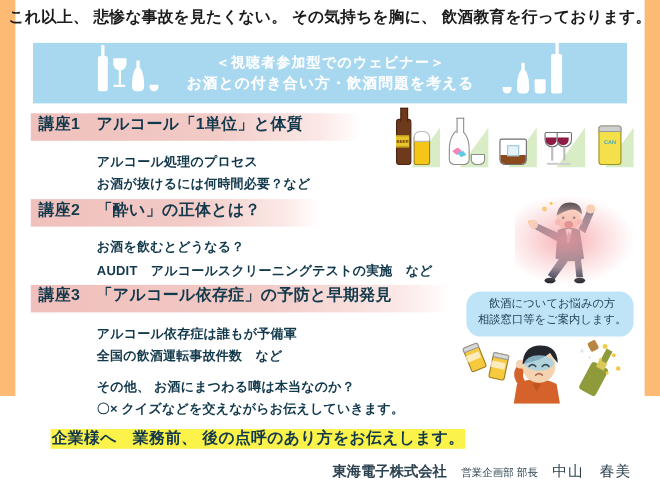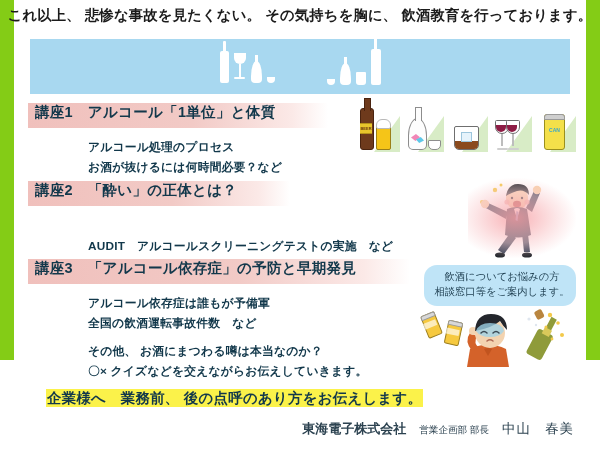--- a/index.html
+++ b/index.html
@@ -10,21 +10,21 @@
   body {
     width: 600px;
     height: 452px;
     font-family: "Liberation Sans", "DejaVu Sans", sans-serif;
     overflow: hidden;
   }
   .page {
     position: relative;
     width: 600px;
     height: 360px;
-    background: #84cc16;
+    background: #fdba74;
     box-sizing: border-box;
   }
   
   .sheet {
     position: absolute;
     left: 14px;
     top: 0;
     width: 572px;
     height: 436px;
     background: #ffffff;
@@ -345,20 +345,24 @@
       <div class="sil sil-bottle"></div>
       <div class="sil sil-wine">
         <div class="bowl"></div>
           <div class="stem"></div>
           <div class="foot"></div>
       </div>
       <div class="sil sil-tokkuri"></div>
       <div class="sil sil-ochoko"></div>
     </div>
 
+    <div class="banner-text">
+      <div class="banner-line1">＜視聴者参加型でのウェビナー＞</div>
+      <div class="banner-line2">お酒との付き合い方・飲酒問題を考える</div>
+    </div>
 
     <div class="banner-icons right">
       <div class="sil sil-ochoko"></div>
       <div class="sil sil-tokkuri"></div>
       <div class="sil sil-glass"></div>
       <div class="sil sil-bottle-tall"></div>
     </div>
   </div>
 
   <div class="drinks">
@@ -445,20 +449,21 @@
       <path d="M42 55 L30 72 L36 76 L48 60 Z" fill="#2e3a4f"></path>
       <path d="M54 55 L56 74 L62 74 L60 56 Z" fill="#2e3a4f"></path>
       <ellipse cx="32" cy="77" rx="5" ry="2.6" fill="#23262c"></ellipse>
       <ellipse cx="59" cy="77" rx="5" ry="2.6" fill="#23262c"></ellipse>
     </svg>
   </div>
 
   <div class="band" style="left:28px; top:181px; width:262px;">
     <span class="band-text">講座2　「酔い」の正体とは？</span>
   </div>
+  <div class="body-line" style="left:88px; top:217px;">お酒を飲むとどうなる？</div>
   <div class="body-line" style="left:88px; top:239px;">AUDIT　アルコールスクリーニングテストの実施　など</div>
 
   <div class="band" style="left:28px; top:259px; width:382px;">
     <span class="band-text">講座3　「アルコール依存症」の予防と早期発見</span>
   </div>
   <div class="body-line" style="left:88px; top:296px;">アルコール依存症は誰もが予備軍</div>
   <div class="body-line" style="left:88px; top:316px;">全国の飲酒運転事故件数　など</div>
   <div class="body-line" style="left:88px; top:344px;">その他、 お酒にまつわる噂は本当なのか？</div>
   <div class="body-line" style="left:88px; top:364px;">〇× クイズなどを交えながらお伝えしていきます。</div>
 

